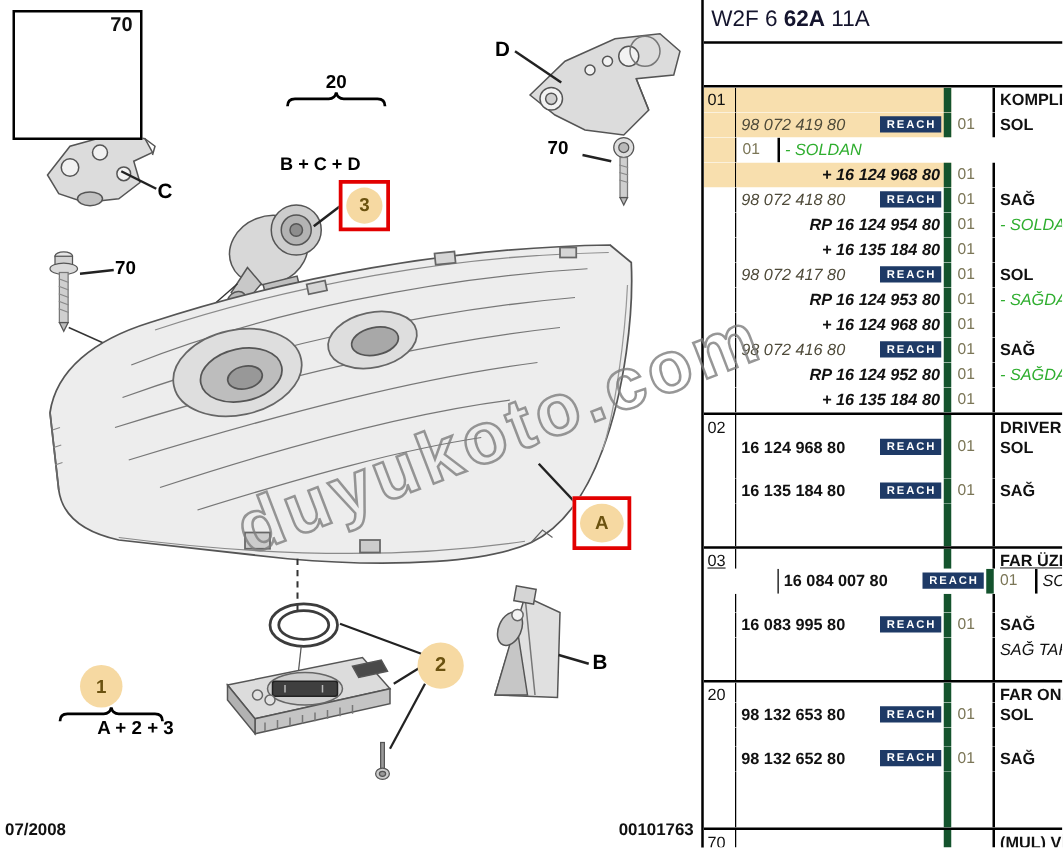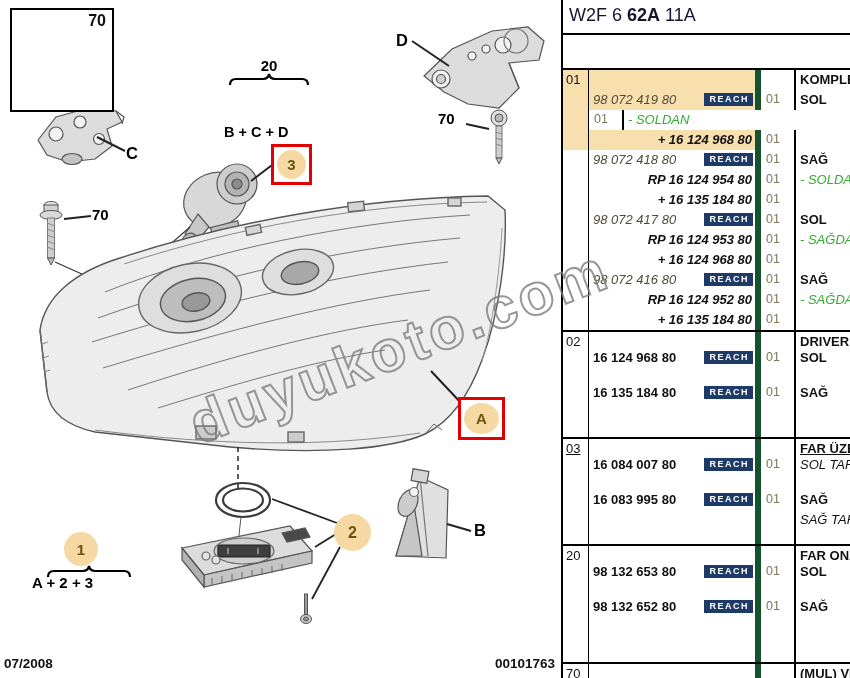--- a/index.html
+++ b/index.html
@@ -222,21 +222,21 @@
 <div class="dlabel" style="left:474px;top:521px;font-size:16.5px;">B</div>
 
 <div class="redbox" style="left:271px;top:144px;width:41px;height:41px;">
   <div class="tancircle" style="font-size:15px;">3</div>
 </div>
 <div class="redbox" style="left:458px;top:397px;width:47px;height:43px;">
   <div class="tancircle" style="font-size:15px;">A</div>
 </div>
 <div class="tancircle" style="left:334px;top:514px;width:37px;height:37px;font-size:16px;">2</div>
 <div class="tancircle" style="left:64px;top:532px;width:34px;height:34px;font-size:15px;">1</div>
-<div class="dlabel" style="left:32px;top:574px;width:92px;text-align:left;font-size:15px;">A + 2 + 3</div>
+<div class="dlabel" style="left:47px;top:574px;width:92px;text-align:right;font-size:15px;">A + 2 + 3</div>
 
 <div class="watermark">duyukoto.com</div>
 
 <div class="rtable">
   <div class="rheader"><span>W2F 6 </span><span class="b">62A</span><span> 11A</span></div>
   <div class="rbody">
       <div class="trow hl" style="height: 20px;">
         <div class="c1">01</div>
         <div class="c2"></div>
         <div class="c3"></div>
@@ -356,21 +356,21 @@
         <div class="c2"></div>
         <div class="c3"></div>
         <div class="c4"></div>
       </div>
       <div class="trow sep" style="height: 18px; text-decoration: underline;">
         <div class="c1">03</div>
         <div class="c2"></div>
         <div class="c3"></div>
         <div class="c4"><span class="desc  b">FAR ÜZER</span></div>
       </div>
-      <div class="trow" style="height: 20px;">
+      <div class="trow" style="height: 20px; margin-left: 34px;">
         <div class="c1"></div>
         <div class="c2"><span class="part b">16 084 007 80</span><span class="reach">REACH</span></div>
         <div class="c3">01</div>
         <div class="c4"><span class="desc i">SOL TARA</span></div>
       </div>
       <div class="trow" style="height: 15px;">
         <div class="c1"></div>
         <div class="c2"></div>
         <div class="c3"></div>
         <div class="c4"></div>

